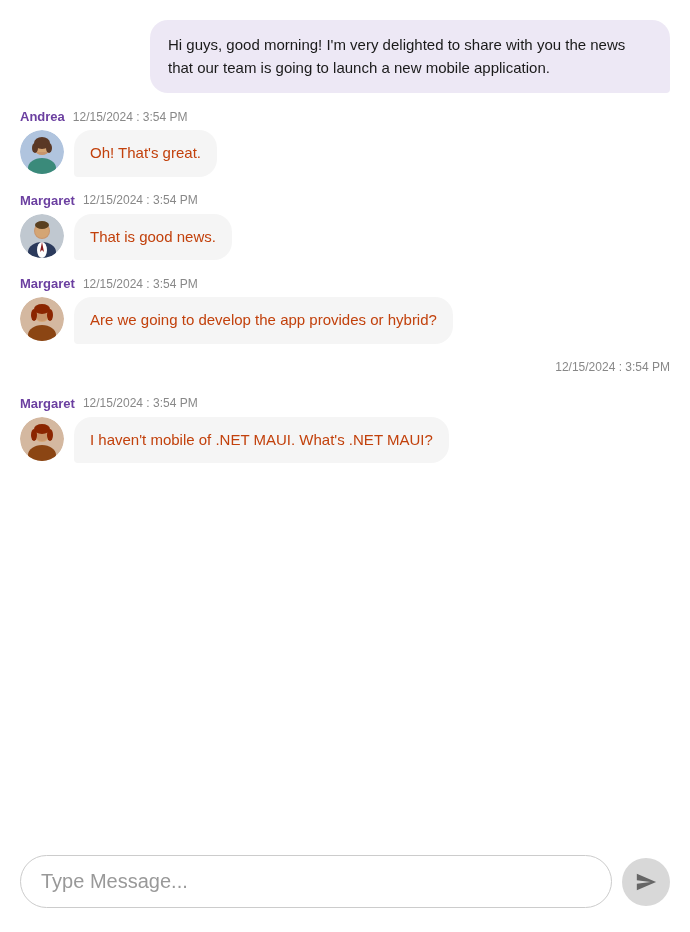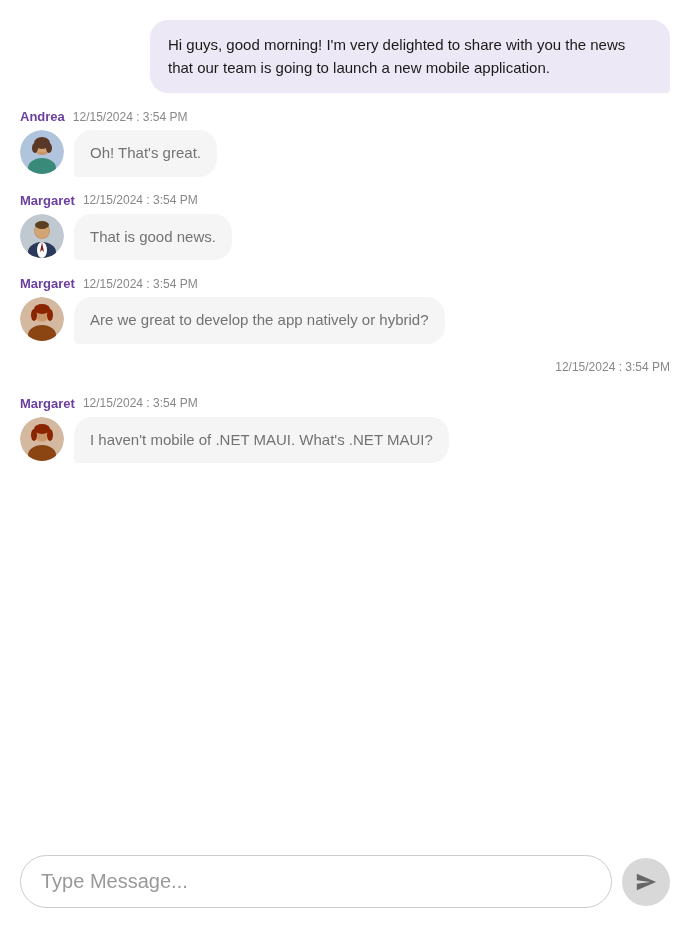--- a/index.html
+++ b/index.html
@@ -89,21 +89,21 @@
       height: 44px;
     }
 
     .incoming .bubble {
       background: #f5f5f5;
       border-radius: 18px 18px 18px 4px;
       padding: 12px 16px;
       max-width: 440px;
       font-size: 15px;
       line-height: 1.5;
-      color: #737373;
+      color: #c2410c;
     }
 
     .outgoing-meta-row {
       display: flex;
       justify-content: flex-end;
       margin-bottom: 6px;
     }
 
     .outgoing-meta-row .timestamp {
       font-size: 12px;
@@ -230,21 +230,21 @@
           <circle cx="22" cy="22" r="22" fill="#d4b8a0"></circle>
           <circle cx="22" cy="17" r="8" fill="#d4a574"></circle>
           <ellipse cx="22" cy="38" rx="14" ry="10" fill="#8b4513"></ellipse>
           <circle cx="22" cy="17" r="7" fill="#c8956c"></circle>
 
           <ellipse cx="22" cy="12" rx="8" ry="5" fill="#8b2500"></ellipse>
           <ellipse cx="14" cy="18" rx="3" ry="6" fill="#8b2500"></ellipse>
           <ellipse cx="30" cy="18" rx="3" ry="6" fill="#8b2500"></ellipse>
         </svg>
       </div>
-      <div class="bubble">Are we great to develop the app natively or hybrid?</div>
+      <div class="bubble">Are we going to develop the app provides or hybrid?</div>
     </div>
   </div>
 
   <div class="message-row outgoing">
     <div class="outgoing-meta-row">
       <span class="timestamp">12/15/2024 : 3:54 PM</span>
     </div>
   </div>
 
   <div class="message-row incoming">

